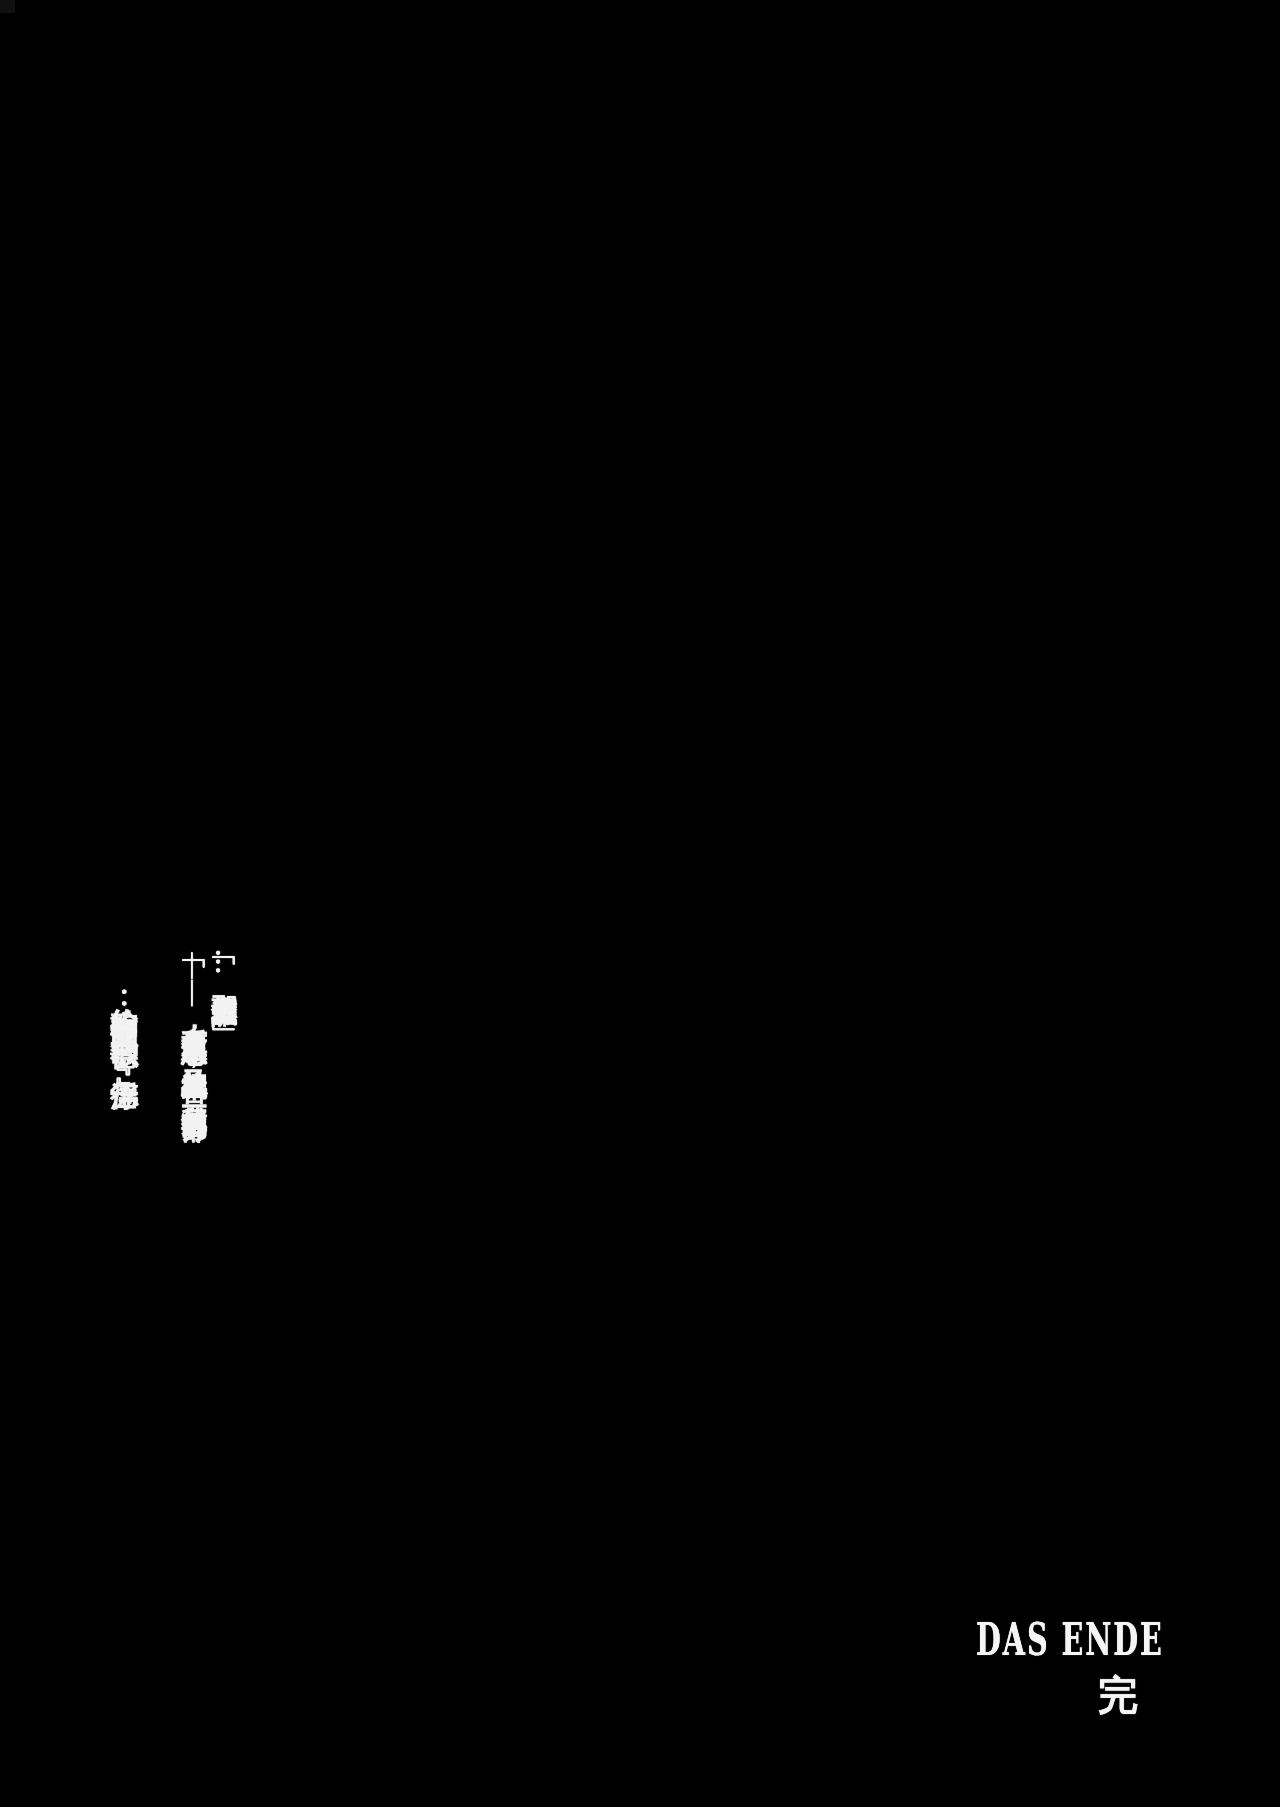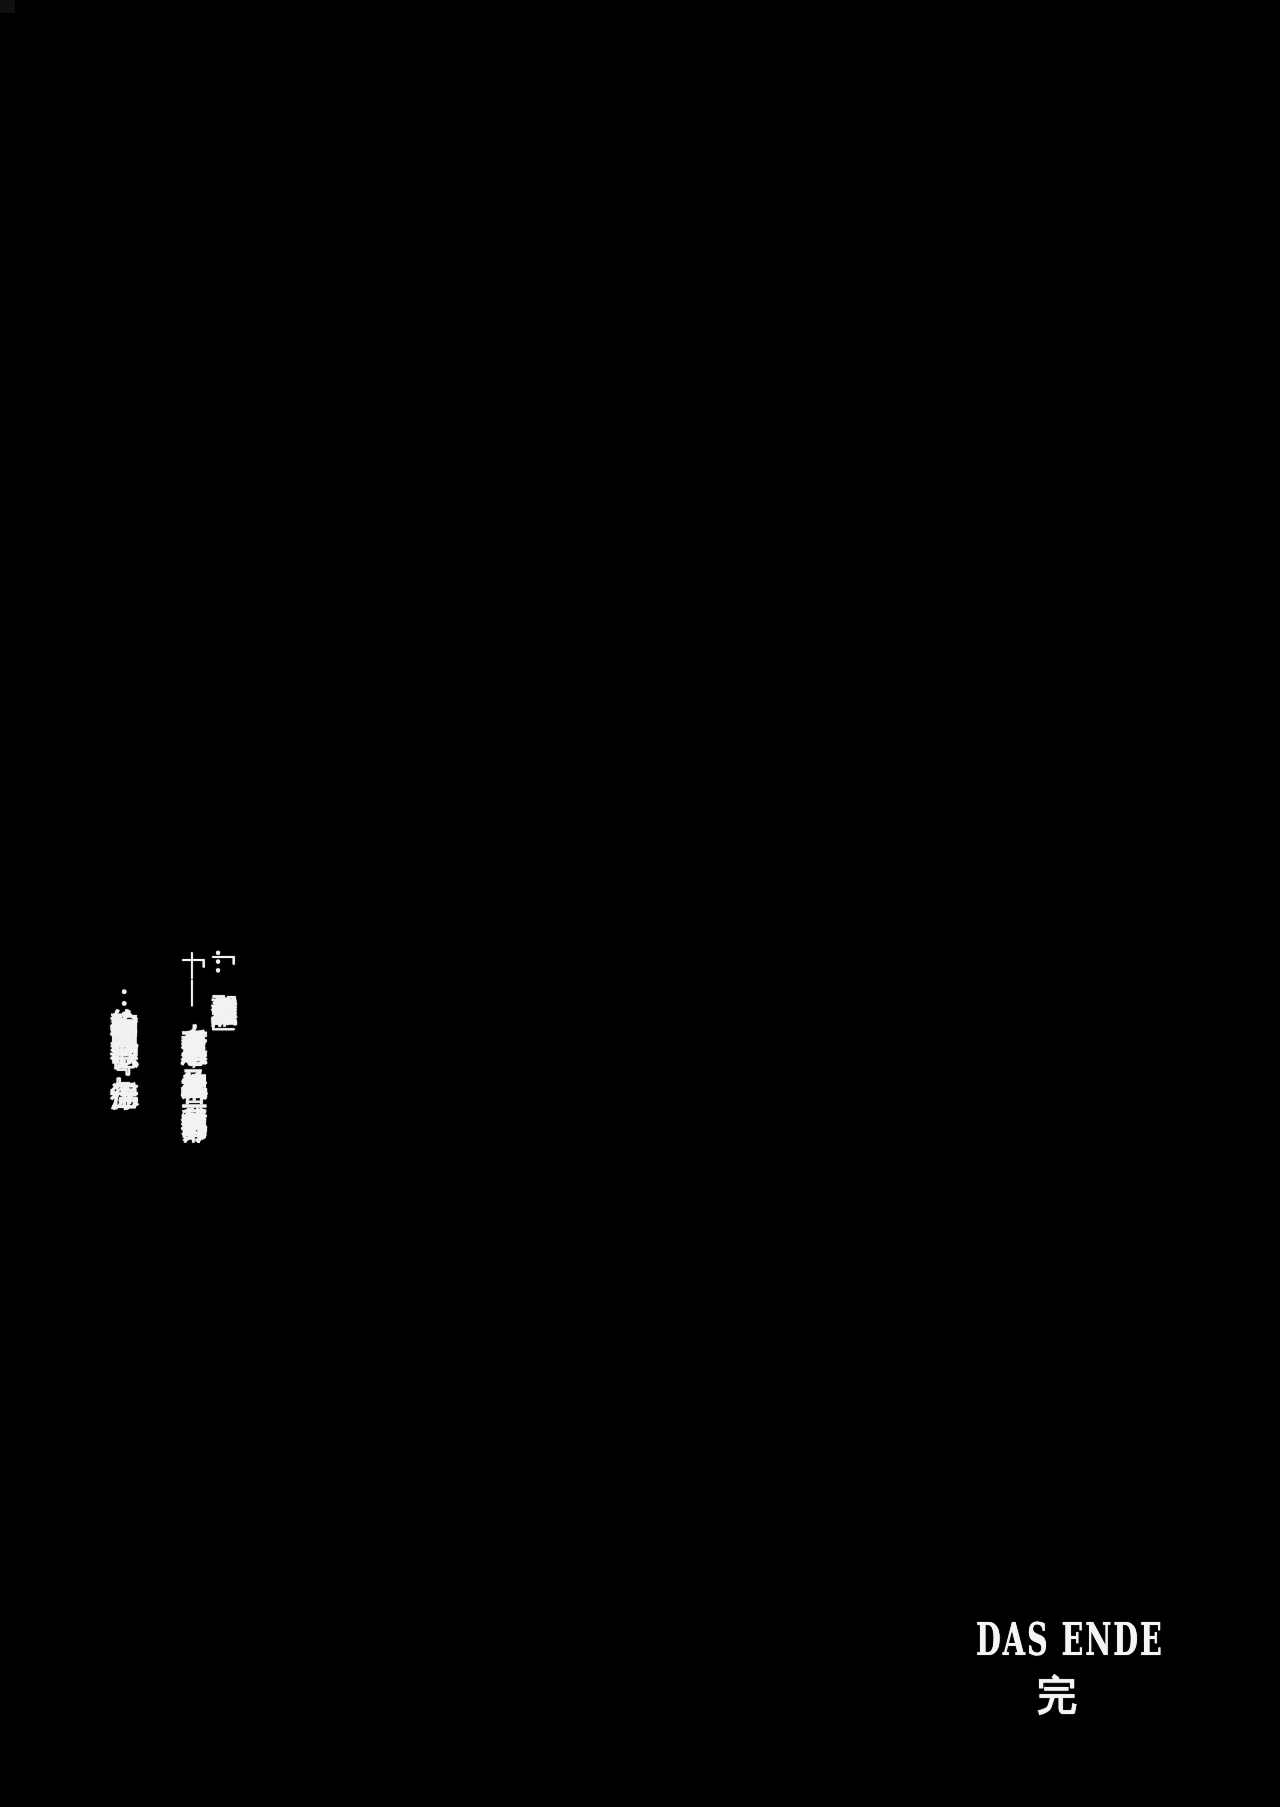--- a/index.html
+++ b/index.html
@@ -55,21 +55,21 @@
   }
   .attribution .work {
     margin-inline-start: 38px;
   }
   
   .end-mark {
     position: absolute;
     left: 976px;
     top: 1618px;
     width: 162px;
-    text-align: center;
+    text-align: right;
     color: #f5f5f5;
   }
   .das-ende {
     display: inline-block;
     font-family: "DejaVu Serif", "Liberation Serif", serif;
     font-weight: 700;
     font-size: 44px;
     line-height: 1;
     letter-spacing: 3px;
     white-space: nowrap;

